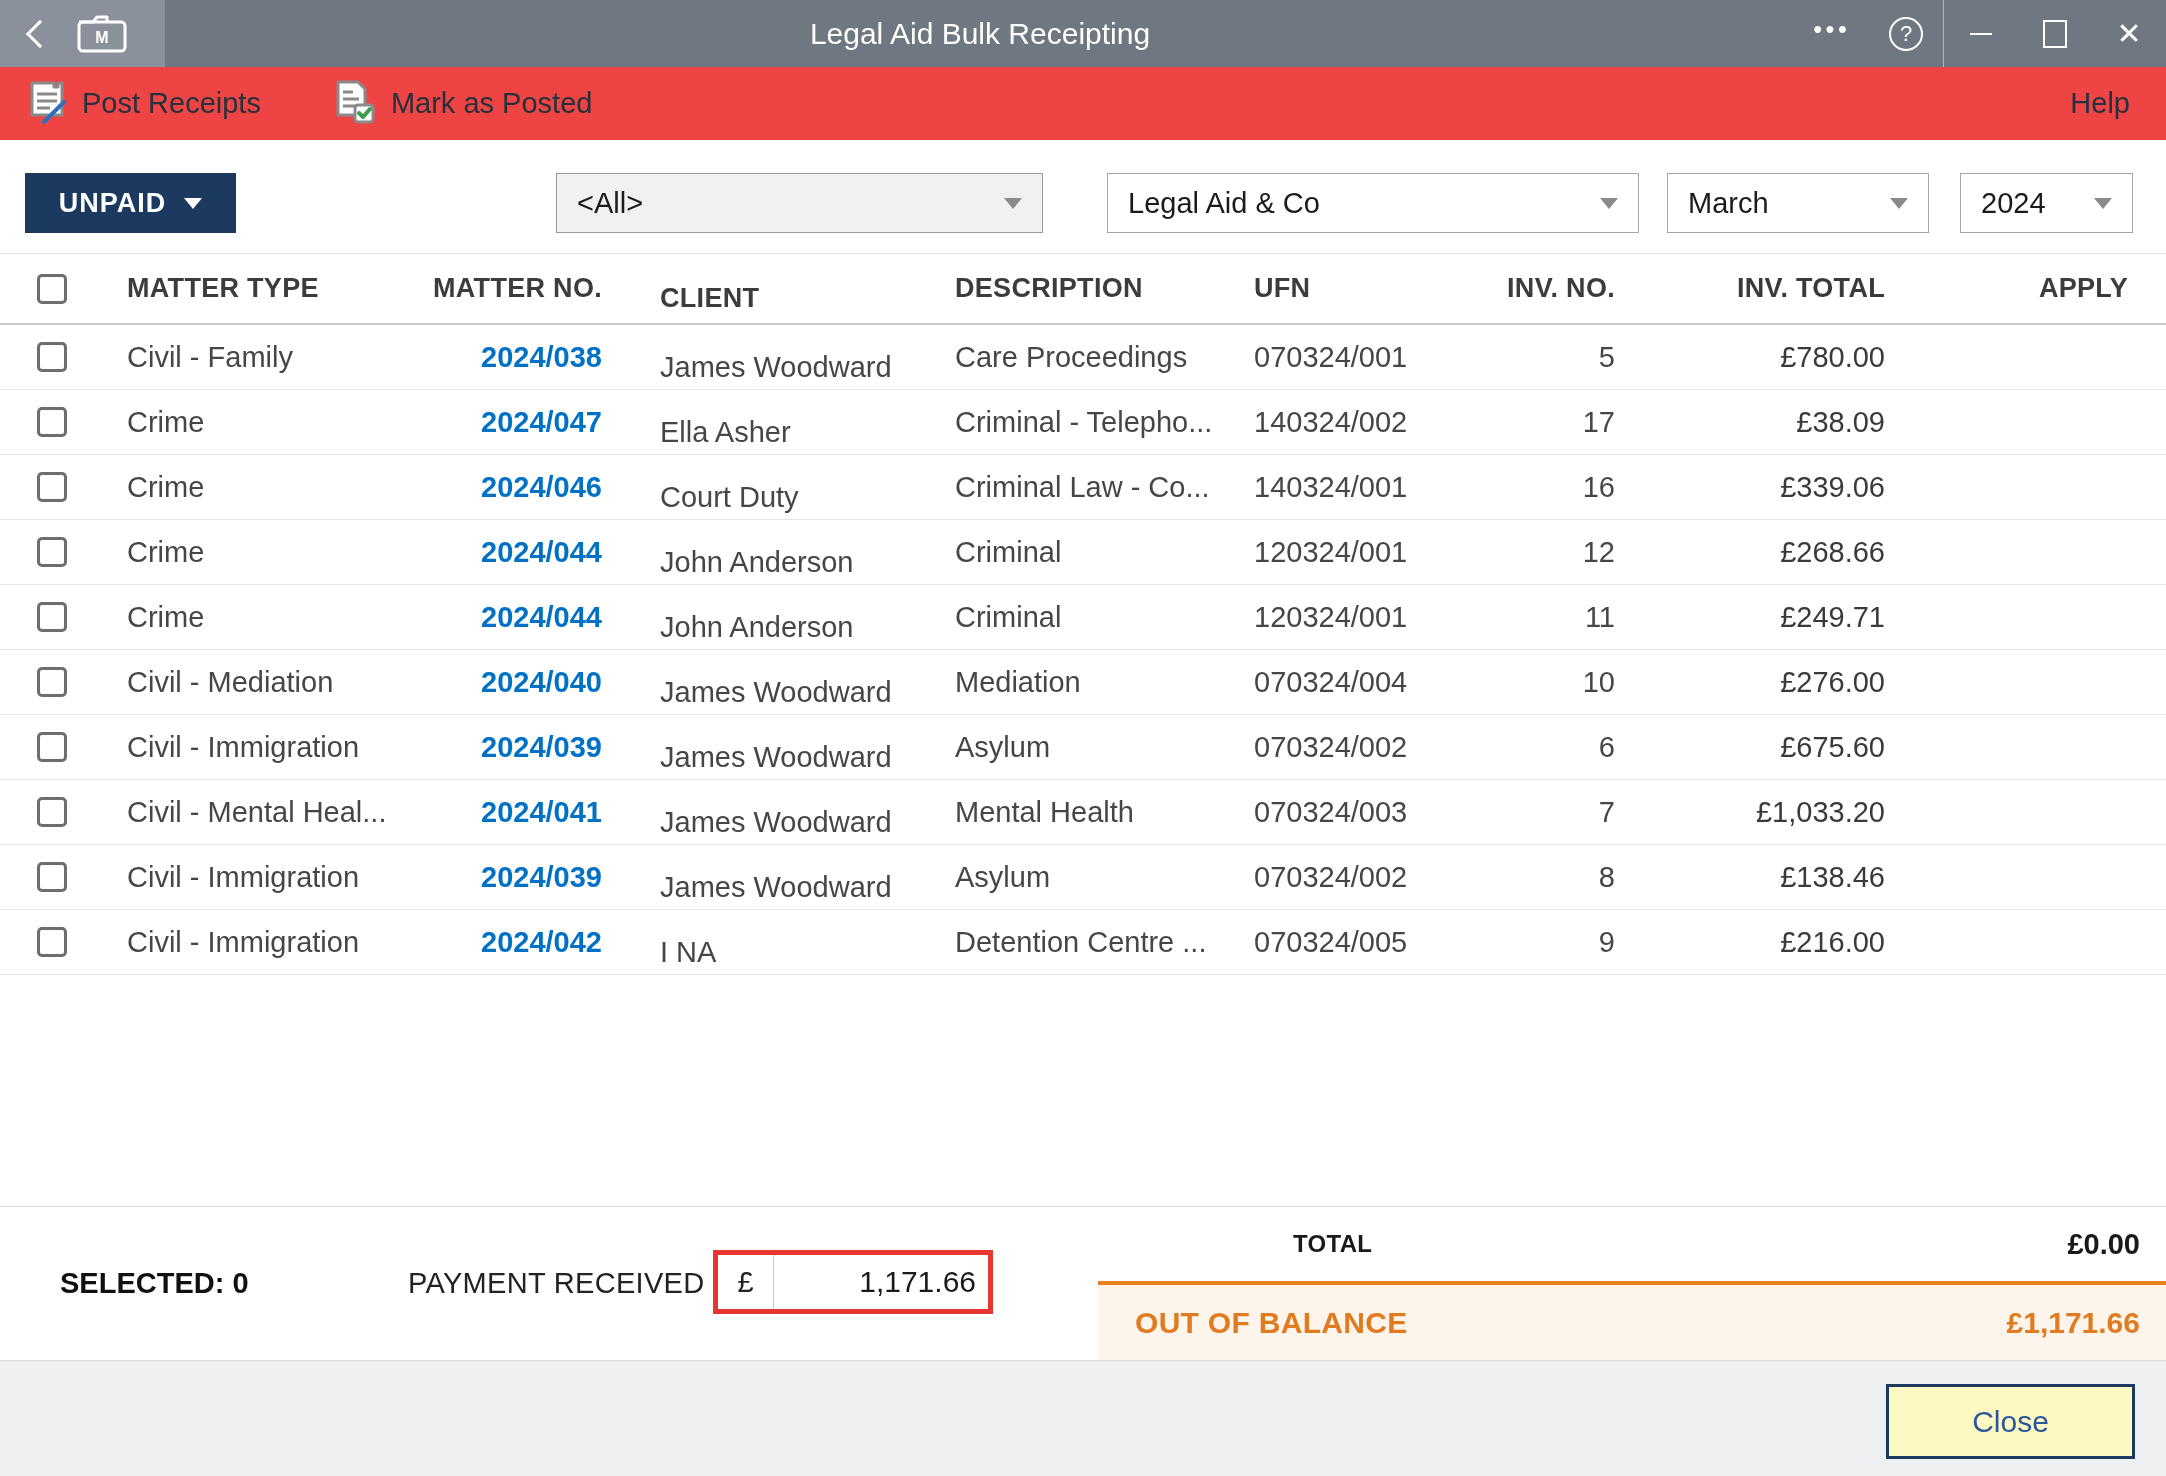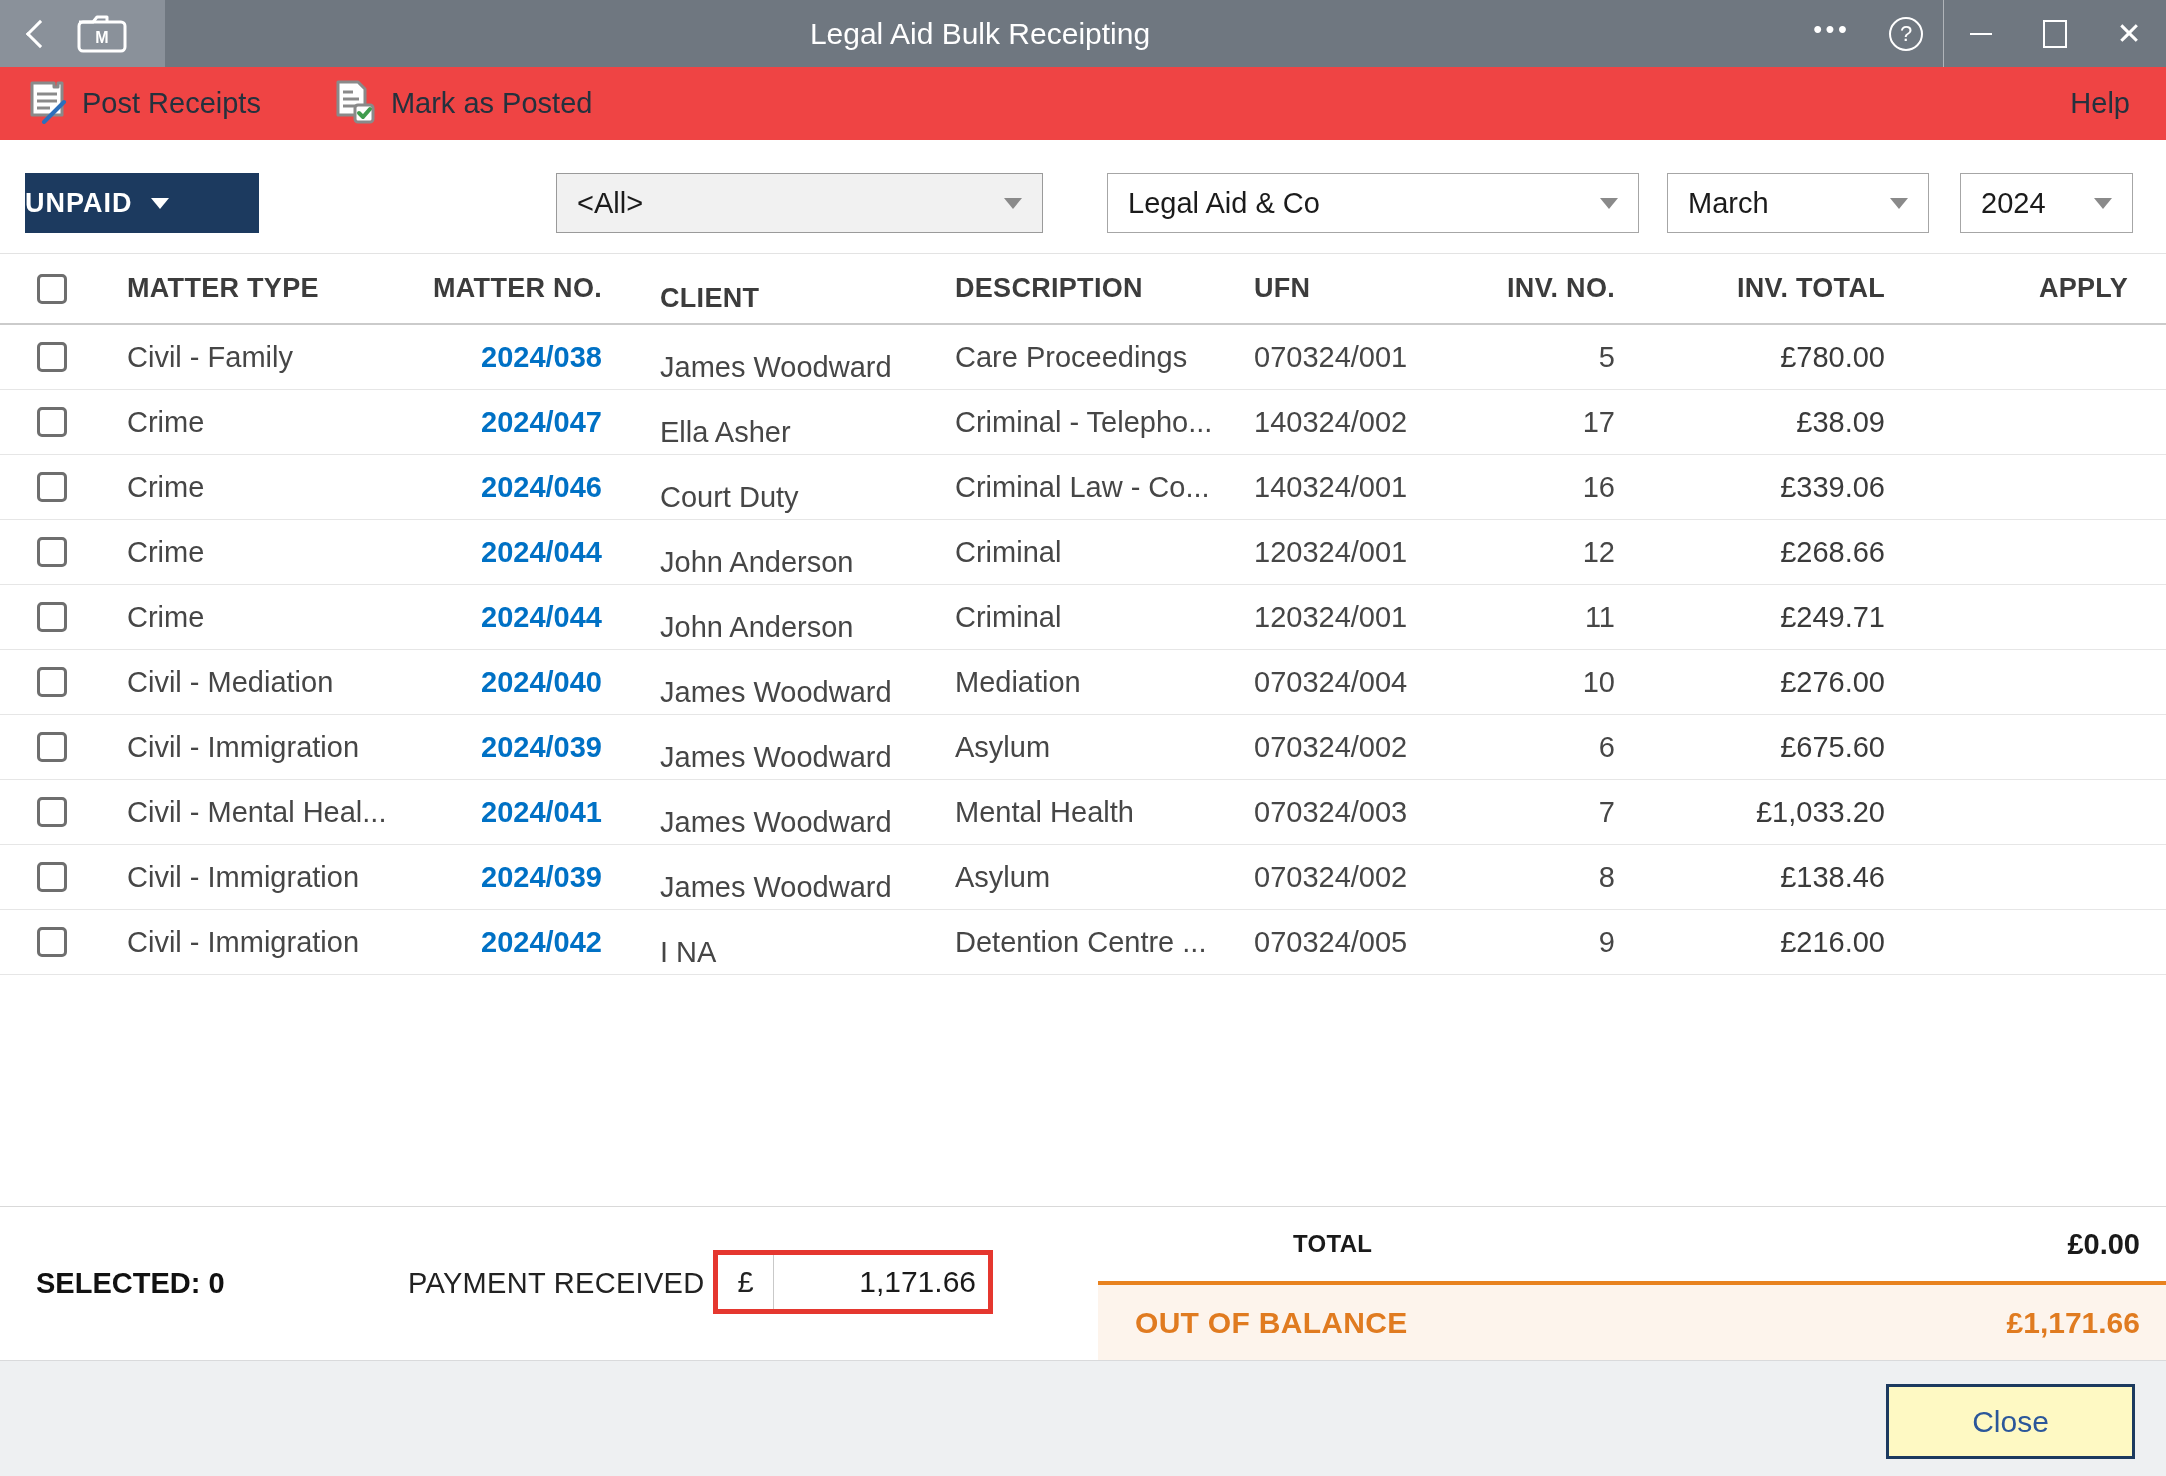--- a/index.html
+++ b/index.html
@@ -25,22 +25,22 @@
 
   
   .toolbar { height: 73px; background: #ef4444; display: flex; align-items: center; padding: 0 36px 0 26px; flex: 0 0 auto; }
   .tool-item { display: flex; align-items: center; gap: 14px; margin-right: 72px; cursor: default; }
   .tool-label { font-size: 29px; color: #25313d; }
   .toolbar-spacer { flex: 1; }
   .help-link { font-size: 29px; color: #25313d; }
 
   
   .filter-row { height: 113px; position: relative; background: #fff; flex: 0 0 auto; }
-  .btn-unpaid { position: absolute; left: 25px; top: 33px; width: 234px; height: 60px; background: #1c3a5f; color: #fff;
-    font-size: 27px; font-weight: bold; letter-spacing: 1px; display: flex; align-items: center; gap: 18px; cursor: default; }
+  .btn-unpaid { position: absolute; left: 25px; top: 33px; width: 211px; height: 60px; background: #1c3a5f; color: #fff;
+    font-size: 27px; font-weight: bold; letter-spacing: 1px; display: flex; align-items: center; justify-content: center; gap: 18px; cursor: default; }
   .caret-down-white { width: 0; height: 0; border-left: 9px solid transparent; border-right: 9px solid transparent; border-top: 11px solid #fff; }
   .caret-down-gray { width: 0; height: 0; border-left: 9px solid transparent; border-right: 9px solid transparent; border-top: 11px solid #8a8a8a; }
   .select-box { position: absolute; top: 33px; height: 60px; display: flex; align-items: center; justify-content: space-between;
     padding: 0 20px; font-size: 29px; color: #1b1b1b; cursor: default; }
   .select-gray { background: #f1f1f1; border: 1px solid #9a9a9a; }
   .select-white { background: #ffffff; border: 1px solid #a6a6a6; }
   .sel-all { left: 556px; width: 487px; }
   .sel-client { left: 1107px; width: 532px; }
   .sel-month { left: 1667px; width: 262px; }
   .sel-year { left: 1960px; width: 173px; }
@@ -61,21 +61,21 @@
   .pad-desc { padding-left: 41px; }
   .pad-ufn { padding-left: 44px; }
   .pad-invno { padding-right: 25px; }
   .pad-invtotal { padding-right: 10px; color: #3a3a3a; }
   .pad-apply { padding-right: 38px; }
 
   .table-filler { flex: 1 1 auto; background: #fff; }
 
   
   .summary { height: 154px; border-top: 1px solid #d9d9d9; position: relative; background: #fff; flex: 0 0 auto; }
-  .selected-label { position: absolute; left: 36px; top: 0; height: 100%; display: flex; align-items: center;
+  .selected-label { position: absolute; left: 60px; top: 0; height: 100%; display: flex; align-items: center;
     font-size: 29px; font-weight: bold; color: #111; }
   .payment-label { position: absolute; left: 408px; top: 0; height: 100%; display: flex; align-items: center;
     font-size: 29px; color: #222; letter-spacing: 0.3px; }
   .payment-box { position: absolute; left: 713px; top: 43px; width: 280px; height: 64px; border: 5px solid #e5372f;
     background: #fff; display: flex; align-items: stretch; }
   .currency-cell { width: 56px; display: flex; align-items: center; justify-content: center; font-size: 29px; color: #222;
     border-right: 1px solid #c9c9c9; }
   .payment-input { flex: 1; border: none; outline: none; font-family: "Liberation Sans", sans-serif; font-size: 30px;
     color: #1a1a1a; text-align: right; padding-right: 12px; background: #fff; min-width: 0; }
 

